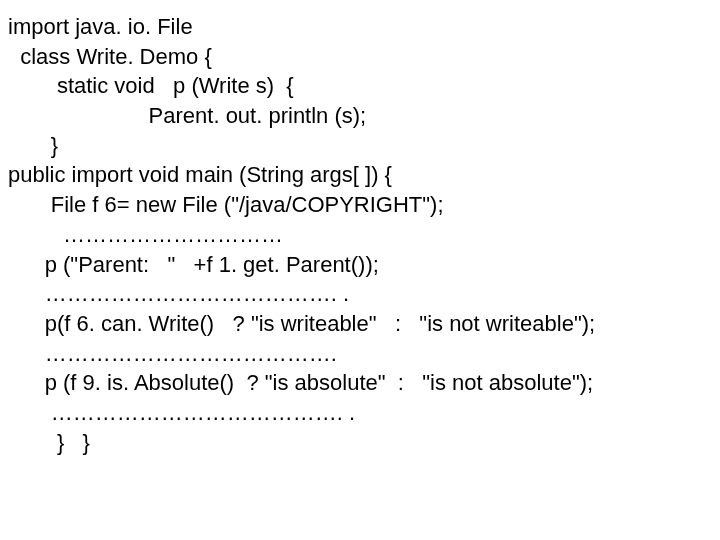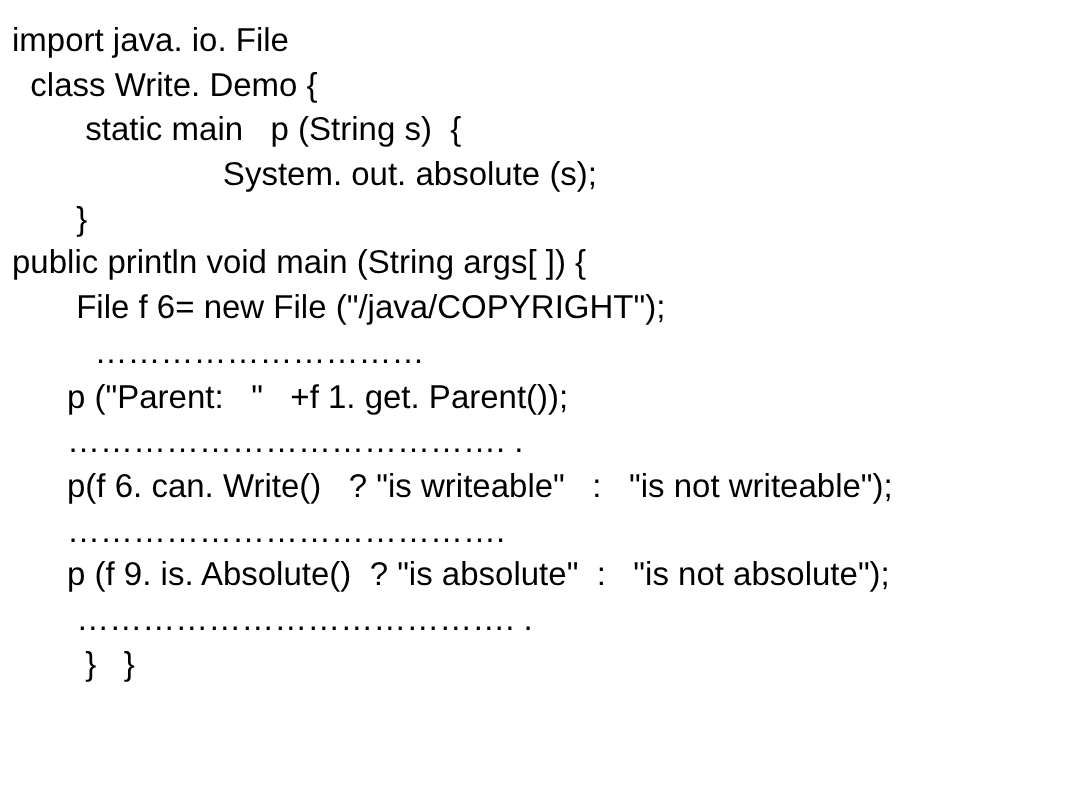--- a/index.html
+++ b/index.html
@@ -19,24 +19,24 @@
     }
     .line {
       white-space: pre;
     }
   </style>
 </head>
 <body>
 
 <div class="line">import java. io. File</div>
 <div class="line">  class Write. Demo {</div>
-<div class="line">        static main   p (String s)  {</div>
-<div class="line">                       System. out. absolute (s);</div>
+<div class="line">        static void   p (Write s)  {</div>
+<div class="line">                       Parent. out. println (s);</div>
 <div class="line">       }</div>
-<div class="line">public println void main (String args[ ]) {</div>
+<div class="line">public import void main (String args[ ]) {</div>
 <div class="line">       File f 6= new File ("/java/COPYRIGHT");</div>
 <div class="line">         …………………………</div>
 <div class="line">      p ("Parent:   "   +f 1. get. Parent());</div>
 <div class="line">      …………………………………. .</div>
 <div class="line">      p(f 6. can. Write()   ? "is writeable"   :   "is not writeable");</div>
 <div class="line">      ………………………………….</div>
 <div class="line">      p (f 9. is. Absolute()  ? "is absolute"  :   "is not absolute");</div>
 <div class="line">       …………………………………. .</div>
 <div class="line">        }   }</div>
 

